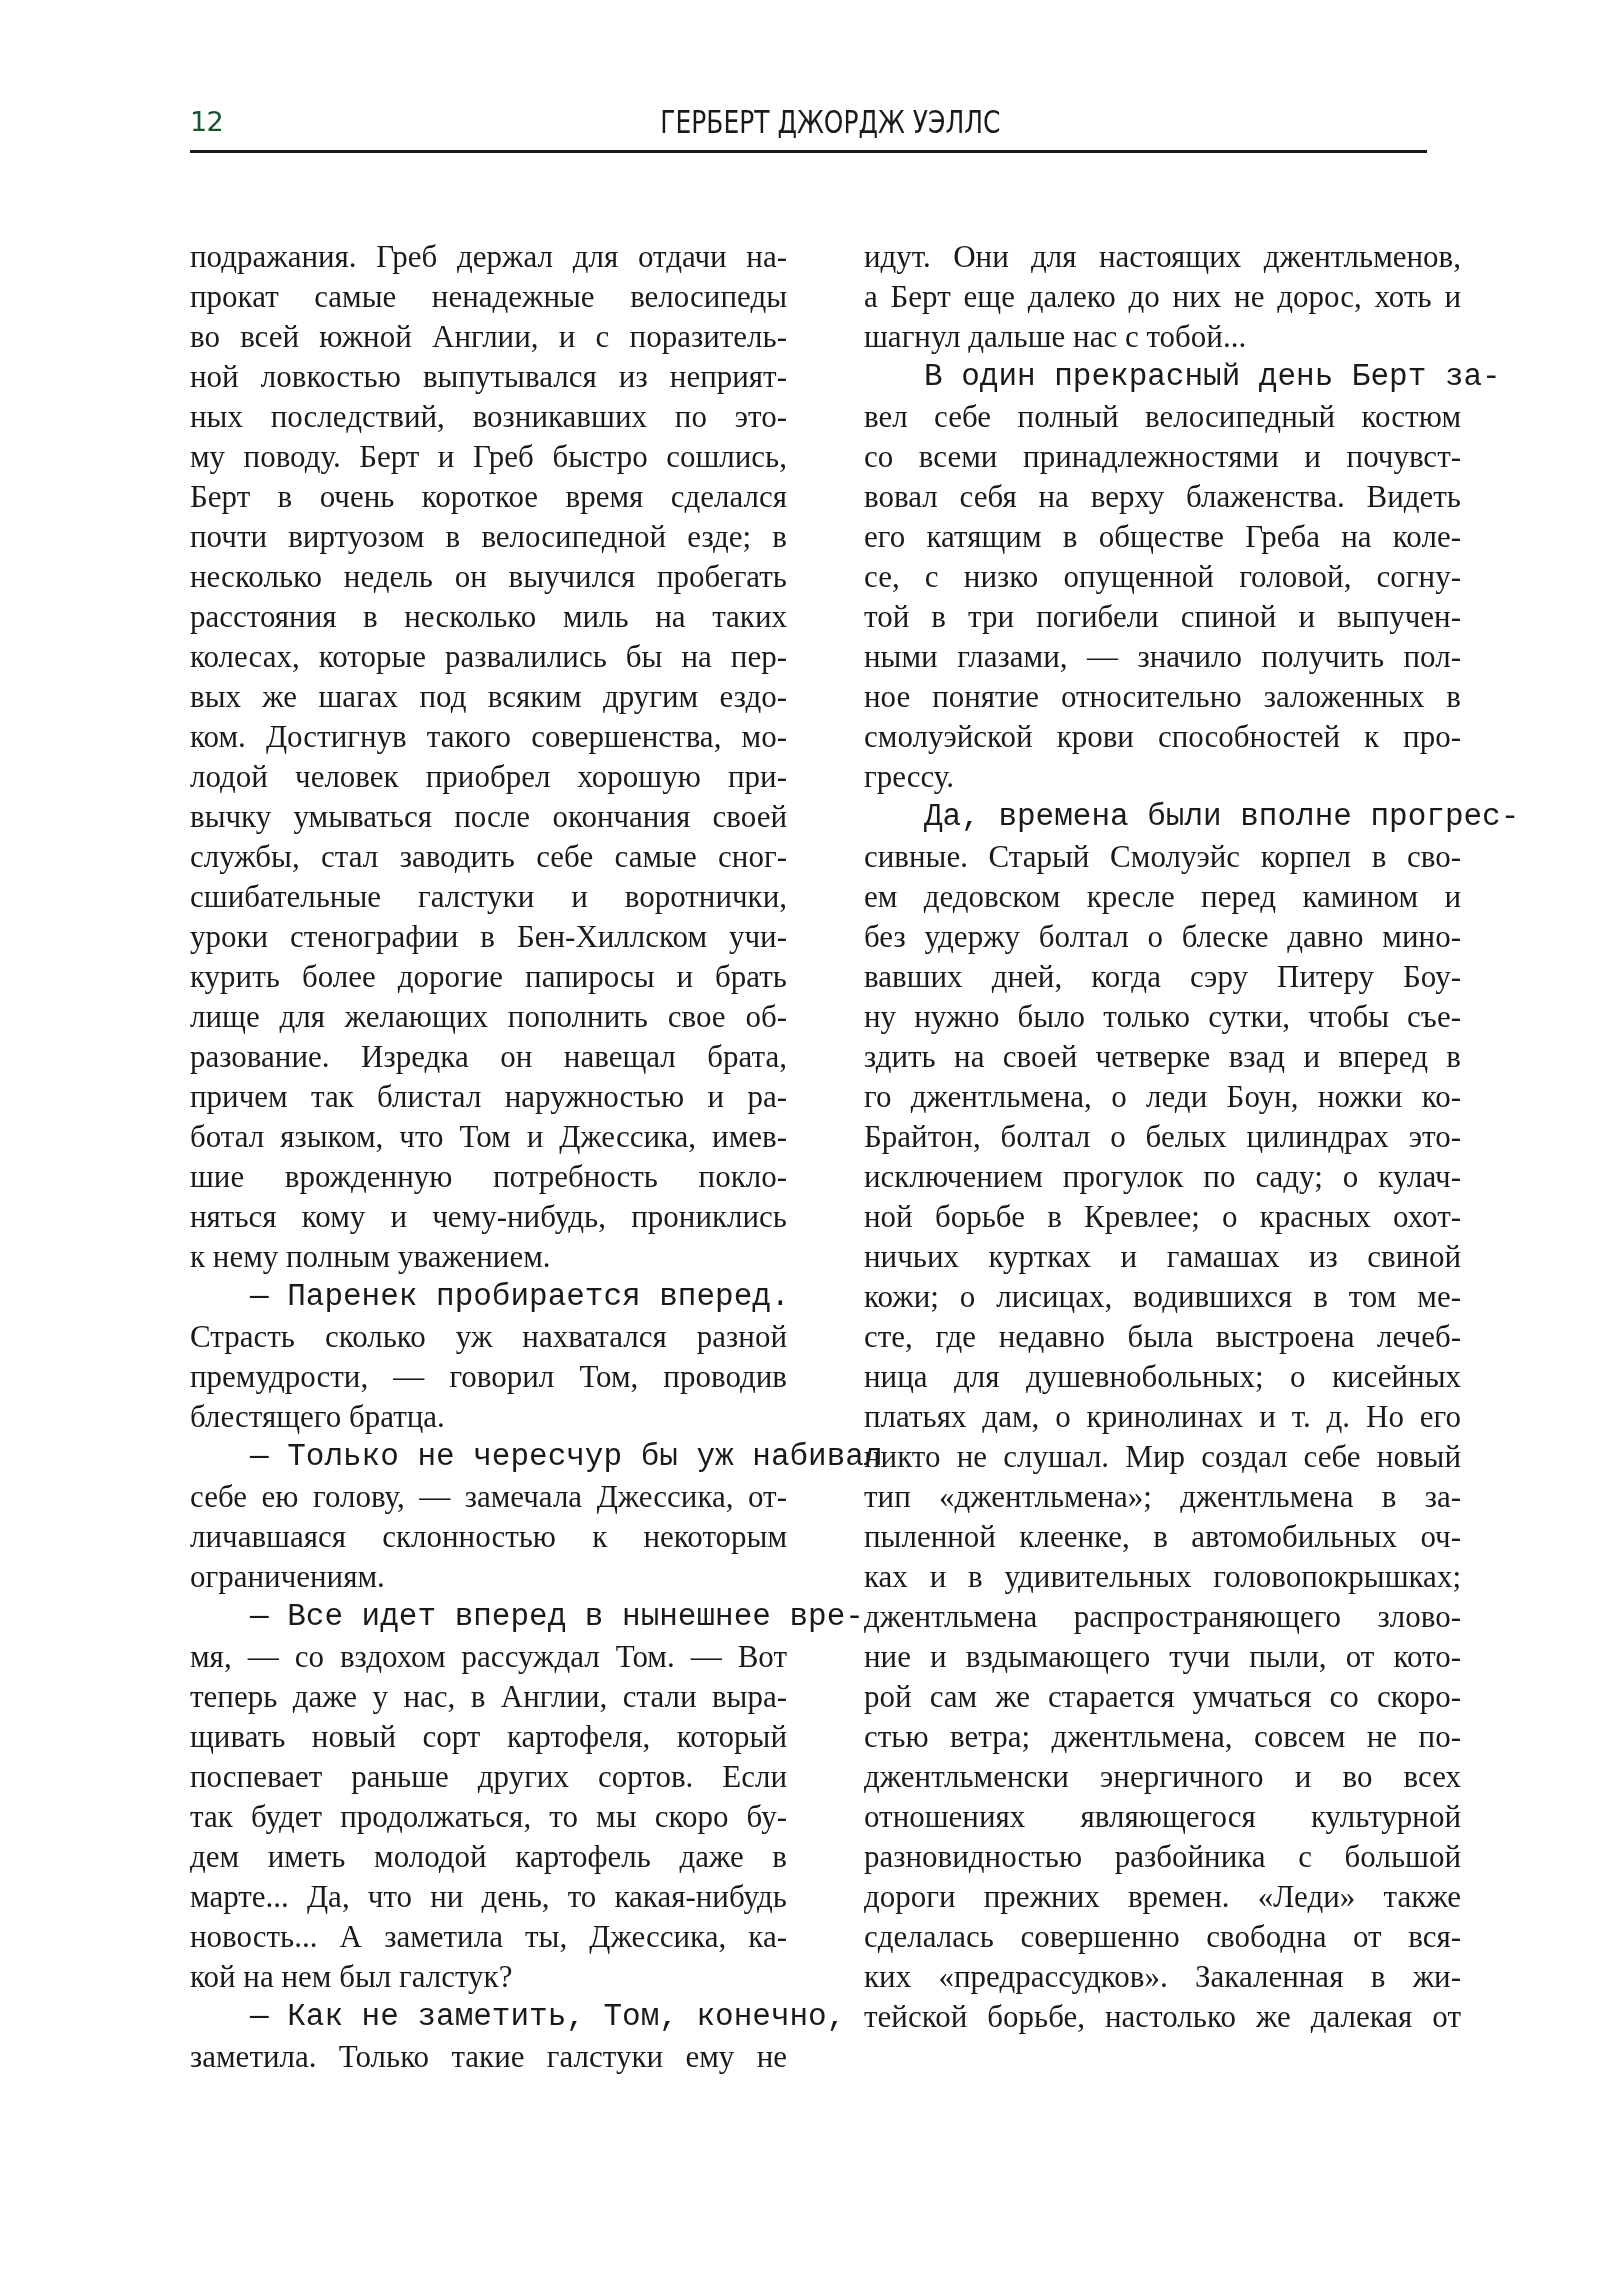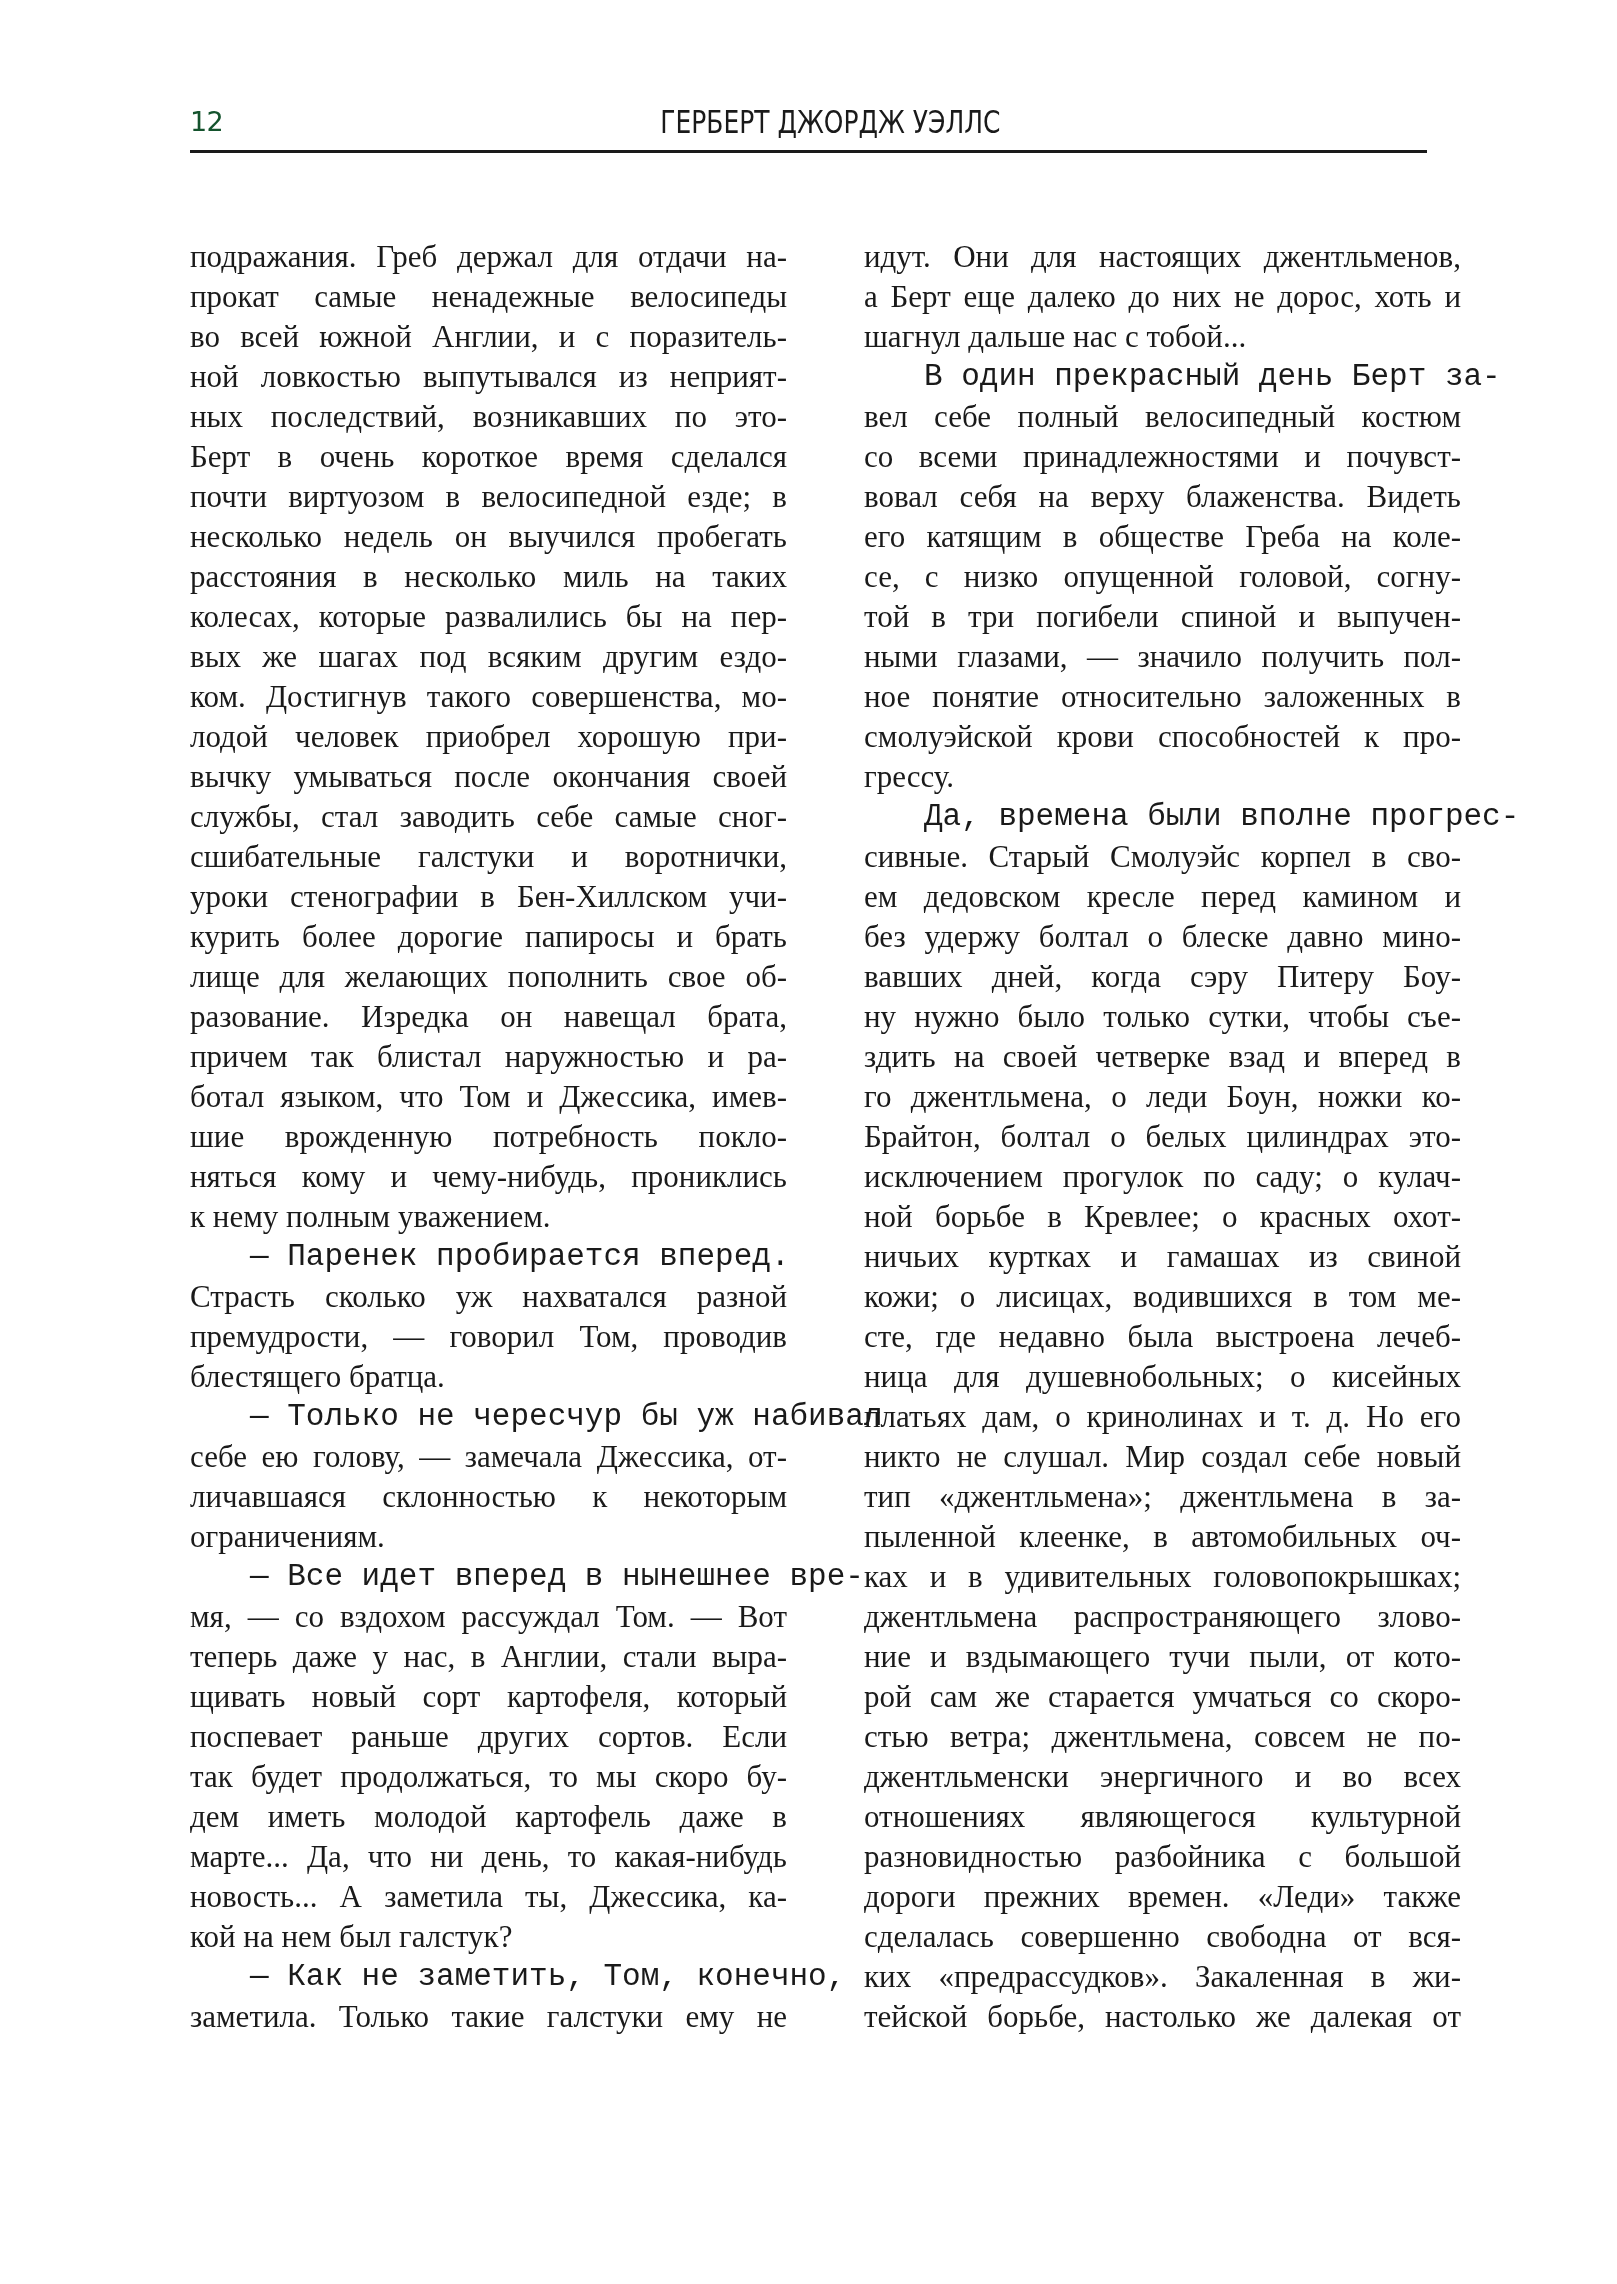--- a/index.html
+++ b/index.html
@@ -23,20 +23,21 @@
   <div class="running-title">ГЕРБЕРТ ДЖОРДЖ УЭЛЛС</div>
 </div>
 <div class="rule"></div>
 
 <div class="column col-left">
     <span class="line">подражания. Греб держал для отдачи на-</span>
     <span class="line">прокат самые ненадежные велосипеды</span>
     <span class="line">во всей южной Англии, и с поразитель-</span>
     <span class="line">ной ловкостью выпутывался из неприят-</span>
     <span class="line">ных последствий, возникавших по это-</span>
+    <span class="line">му поводу. Берт и Греб быстро сошлись,</span>
     <span class="line">Берт в очень короткое время сделался</span>
     <span class="line">почти виртуозом в велосипедной езде; в</span>
     <span class="line">несколько недель он выучился пробегать</span>
     <span class="line">расстояния в несколько миль на таких</span>
     <span class="line">колесах, которые развалились бы на пер-</span>
     <span class="line">вых же шагах под всяким другим ездо-</span>
     <span class="line">ком. Достигнув такого совершенства, мо-</span>
     <span class="line">лодой человек приобрел хорошую при-</span>
     <span class="line">вычку умываться после окончания своей</span>
     <span class="line">службы, стал заводить себе самые сног-</span>

